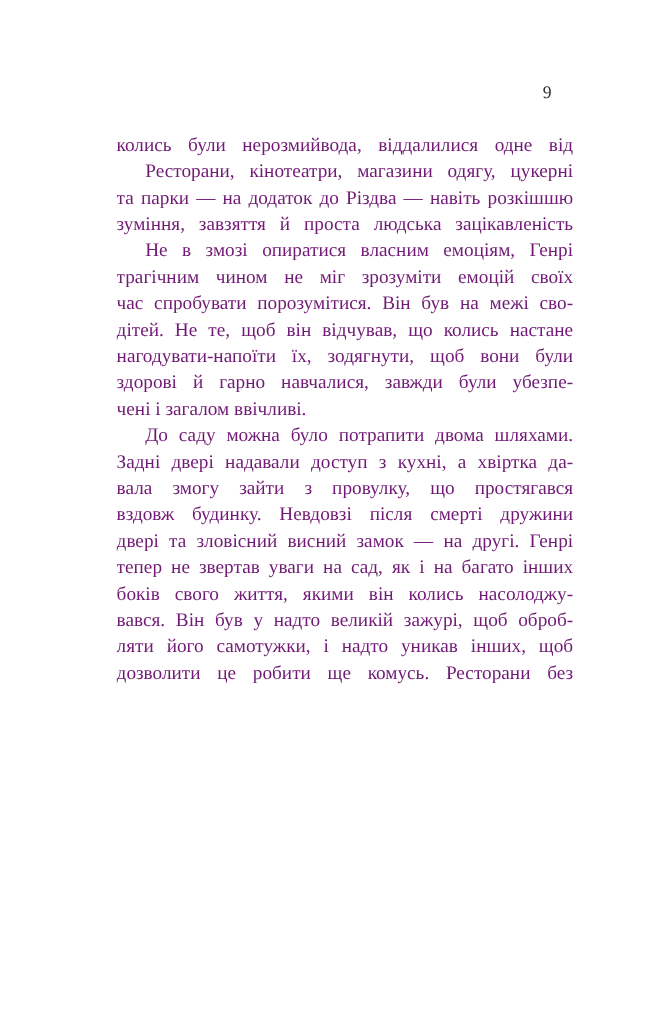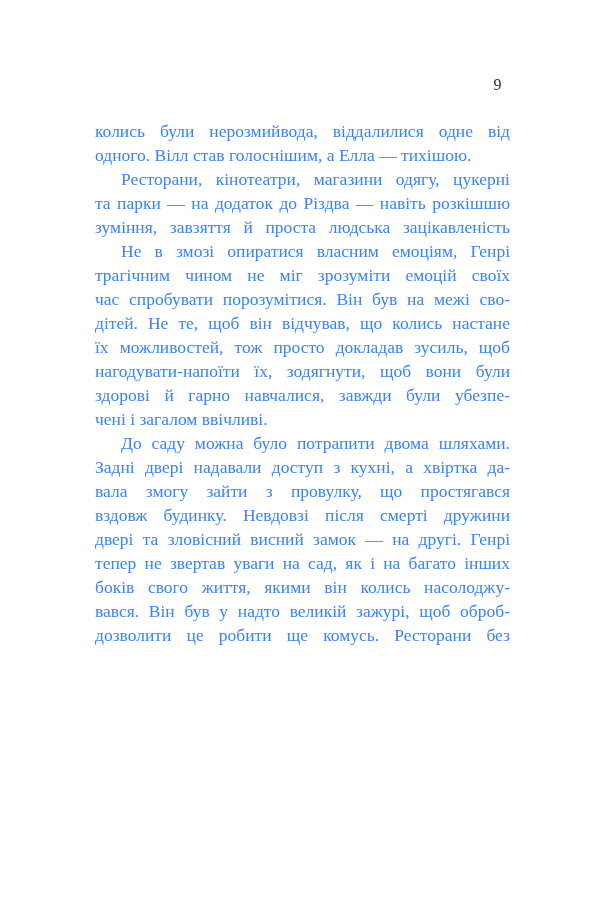--- a/index.html
+++ b/index.html
@@ -25,23 +25,23 @@
     left: 97px;
     width: 405px;
     text-align: right;
     font-size: 16px;
     letter-spacing: 0.5px;
     color: #2e2e2e;
   }
   .text-block {
     position: absolute;
     top: 119px;
-    left: 95px;
+    left: 106px;
     width: 415px;
-    color: #3b82f6;
+    color: #701a75;
     font-size: 17.5px;
   }
   .line {
     line-height: 24px;
     height: 24px;
     white-space: normal;
     text-align: justify;
     text-align-last: justify;
     overflow: hidden;
   }
@@ -53,42 +53,41 @@
   }
 </style>
 </head>
 <body>
 
 <div class="page">
   <div class="page-number">9</div>
   <div class="text-block">
       <div class="paragraph">
         <div class="line">колись були нерозмийвода, віддалилися одне від</div>
-        <div class="line para-end">одного. Вілл став голоснішим, а Елла — тихішою.</div>
       </div>
       <div class="paragraph">
         <div class="line indent">Ресторани, кінотеатри, магазини одягу, цукерні</div>
         <div class="line">та парки — на додаток до Різдва — навіть розкішшю</div>
         <div class="line">зуміння, завзяття й проста людська зацікавленість</div>
       </div>
       <div class="paragraph">
         <div class="line indent">Не в змозі опиратися власним емоціям, Генрі</div>
         <div class="line">трагічним чином не міг зрозуміти емоцій своїх</div>
         <div class="line">час спробувати порозумітися. Він був на межі сво-</div>
         <div class="line">дітей. Не те, щоб він відчував, що колись настане</div>
-        <div class="line">їх можливостей, тож просто докладав зусиль, щоб</div>
         <div class="line">нагодувати-напоїти їх, зодягнути, щоб вони були</div>
         <div class="line">здорові й гарно навчалися, завжди були убезпе-</div>
         <div class="line para-end">чені і загалом ввічливі.</div>
       </div>
       <div class="paragraph">
         <div class="line indent">До саду можна було потрапити двома шляхами.</div>
         <div class="line">Задні двері надавали доступ з кухні, а хвіртка да-</div>
         <div class="line">вала змогу зайти з провулку, що простягався</div>
         <div class="line">вздовж будинку. Невдовзі після смерті дружини</div>
         <div class="line">двері та зловісний висний замок — на другі. Генрі</div>
         <div class="line">тепер не звертав уваги на сад, як і на багато інших</div>
         <div class="line">боків свого життя, якими він колись насолоджу-</div>
         <div class="line">вався. Він був у надто великій зажурі, щоб оброб-</div>
+        <div class="line">ляти його самотужки, і надто уникав інших, щоб</div>
         <div class="line">дозволити це робити ще комусь. Ресторани без</div>
       </div>
     </div>
 </div>
 
 </body></html>

